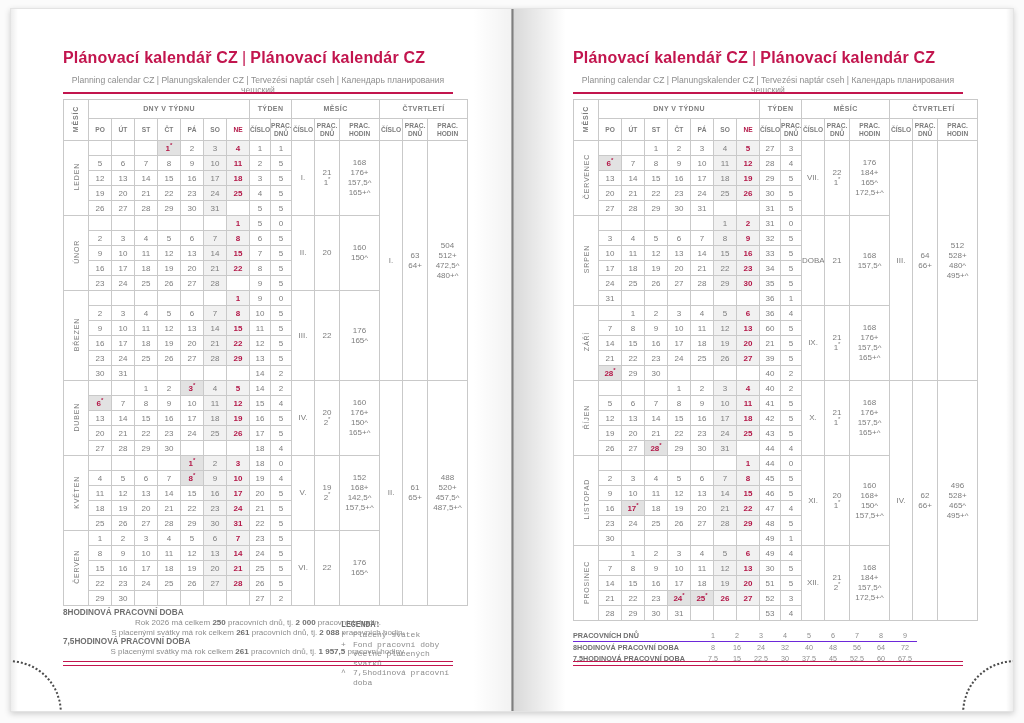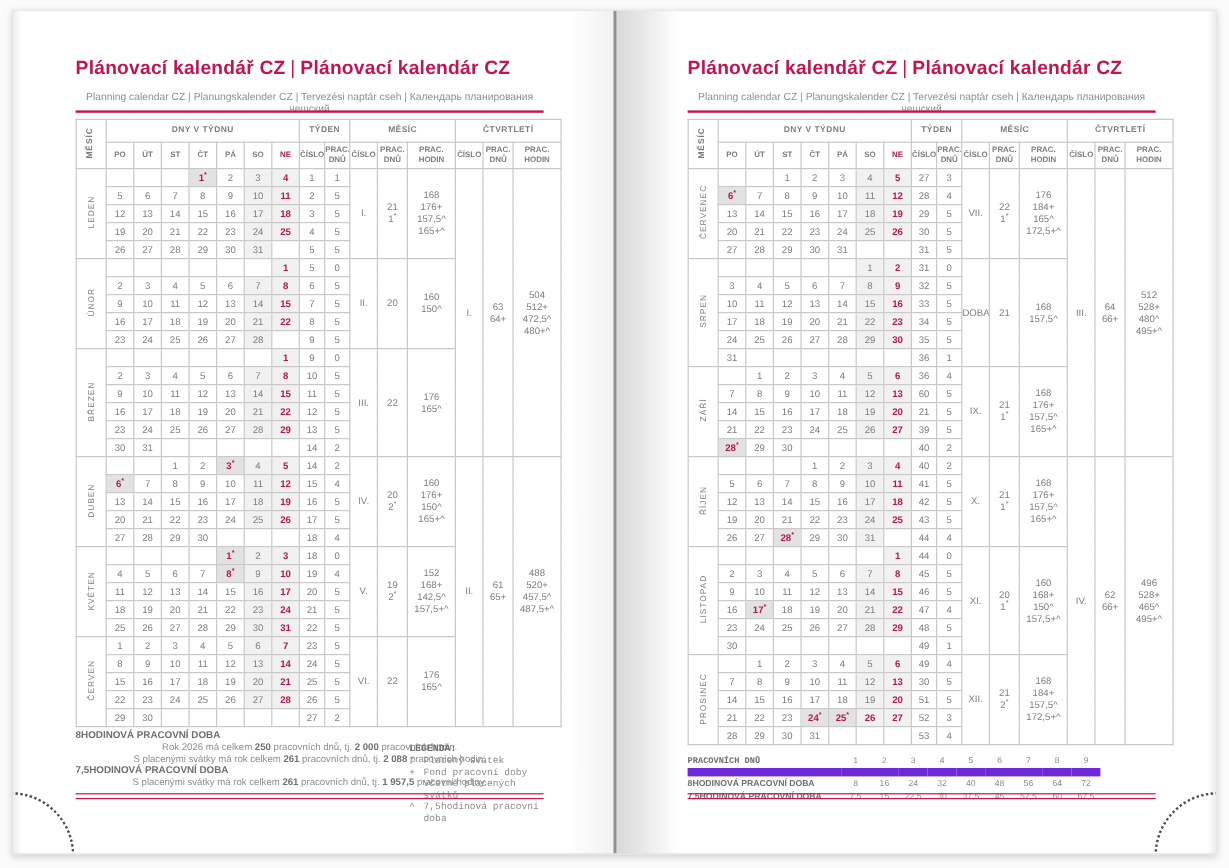--- a/index.html
+++ b/index.html
@@ -78,21 +78,21 @@
   .legend-title { font-weight:bold; color:#6f6f6f; font-size:8.2px; line-height:10px; }
   .legend-row { display:flex; line-height:9.6px; }
   .legend-sym { width:12px; flex:none; }
   .brule { position:absolute; top:652px; width:390px; height:5px;
     border-top:1.5px solid var(--accent,#c2154e); border-bottom:1.5px solid var(--accent,#c2154e); }
 
   table.hours { position:absolute; top:621px; border-collapse:collapse; font-size:7.2px; color:#8d8d8d; }
   .hours td { padding:1px 0; height:10px; }
   .hours td.lbl { width:128px; text-align:left; font-weight:bold; color:#6f6f6f; white-space:nowrap; }
   .hours td.val { width:24px; text-align:center; }
-  .hours tr.hdr td { border-bottom:7px solid #6d28d9;font-family:Liberation Mono, monospace; }
+  .hours tr.hdr td { border-bottom:1px solid #6d28d9; }
 
   .perf { position:absolute; width:106px; height:106px; border:2px dotted #4c4c4c;
     border-radius:50%; background:transparent; }
   .perf-bl { left:-55px; bottom:-55px; }
   .perf-br { right:-55px; bottom:-55px; }
 </style>
 </head>
 <body>
 
 <div class="book">

